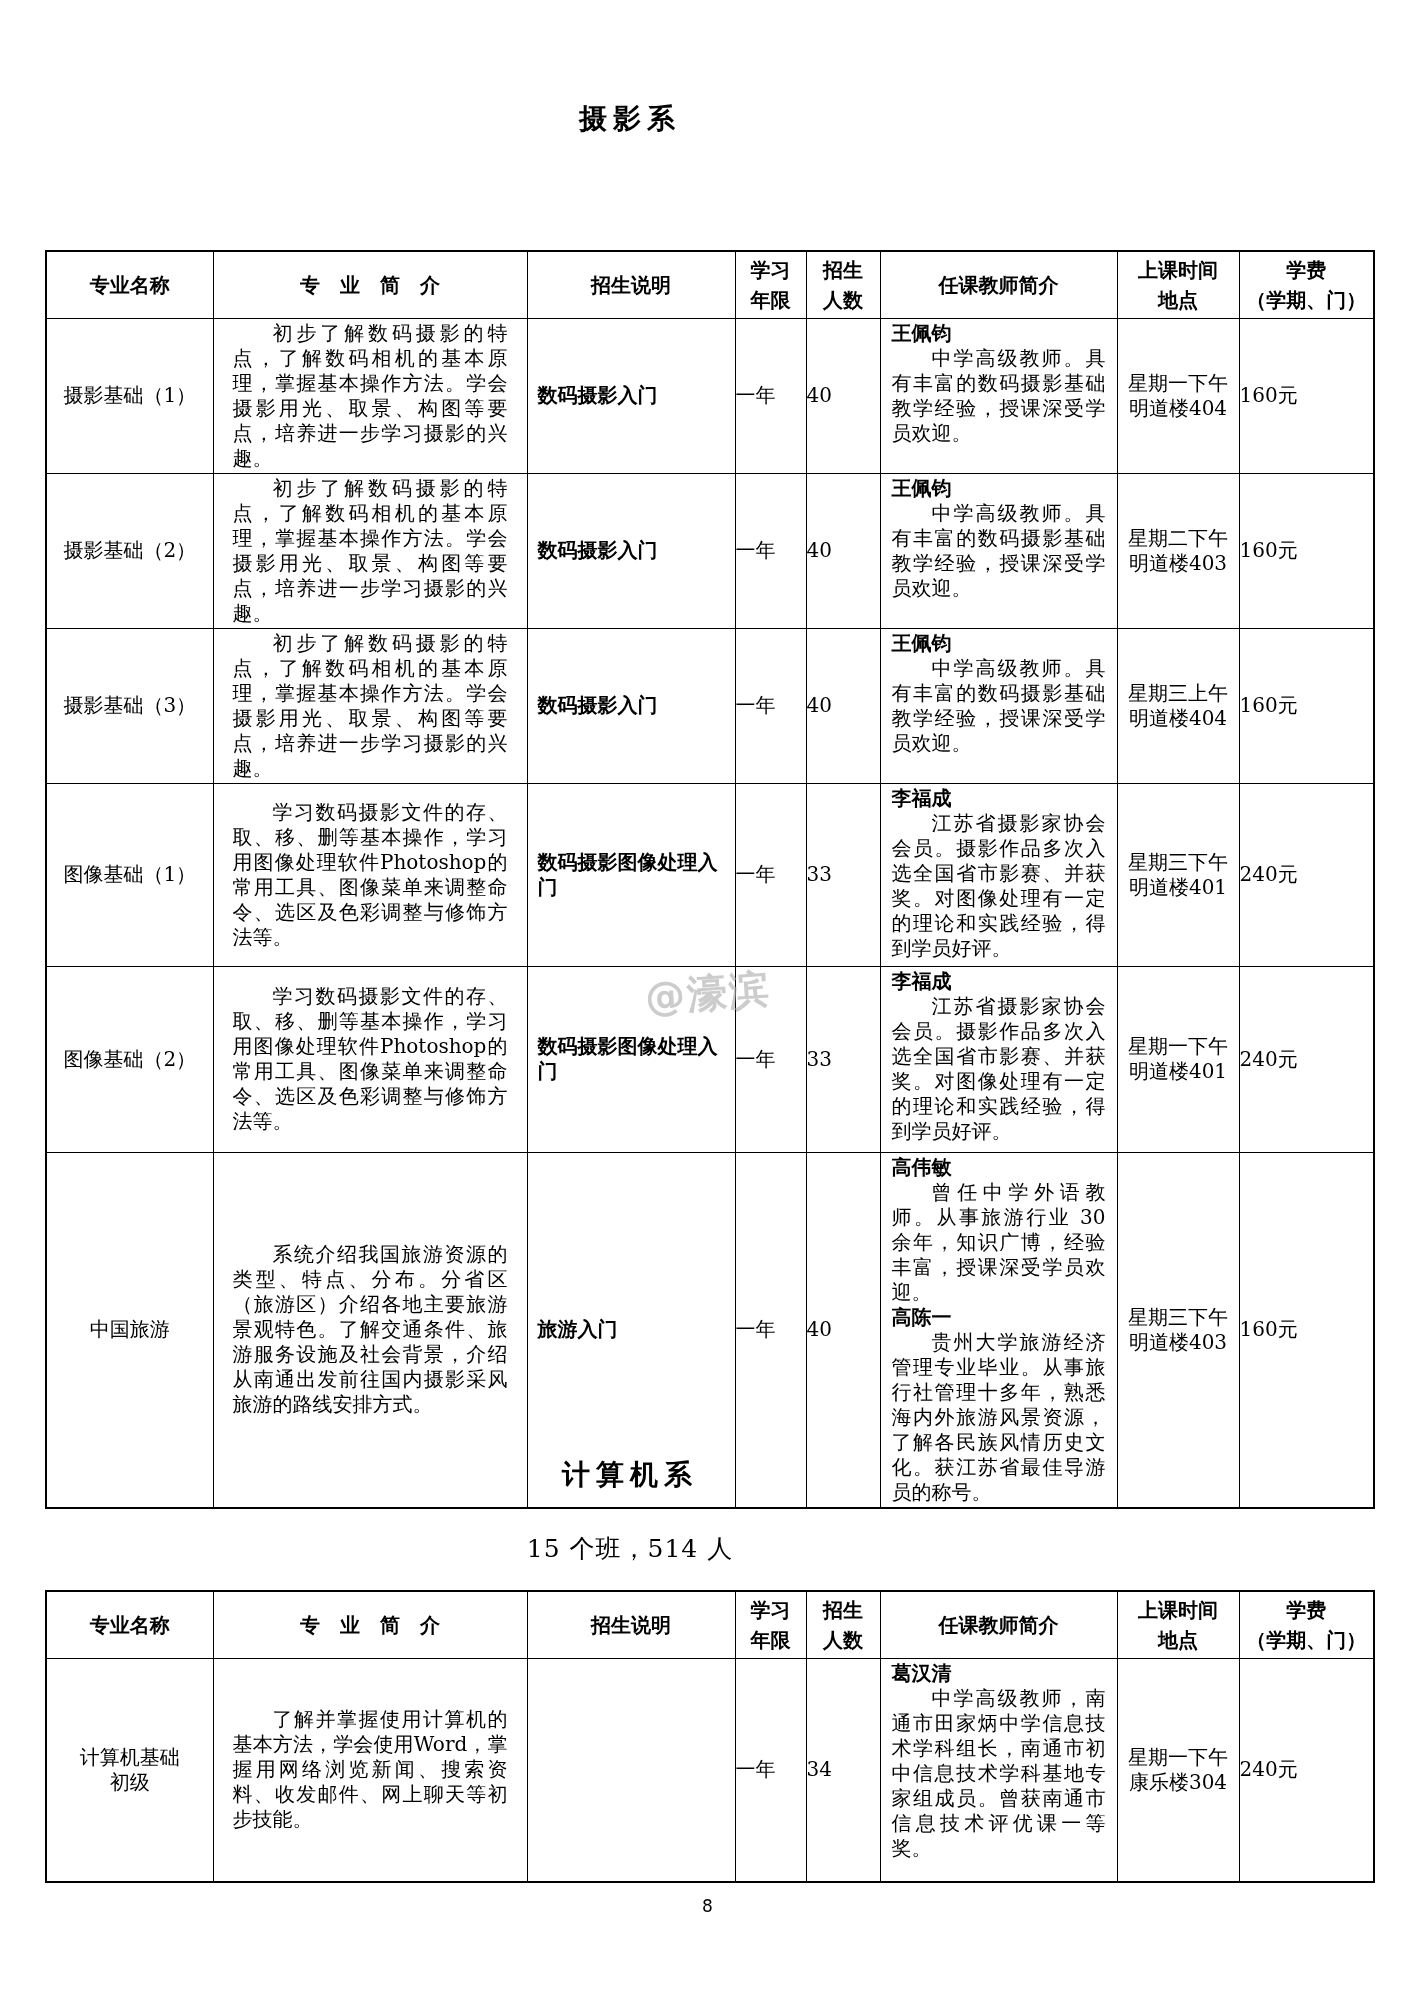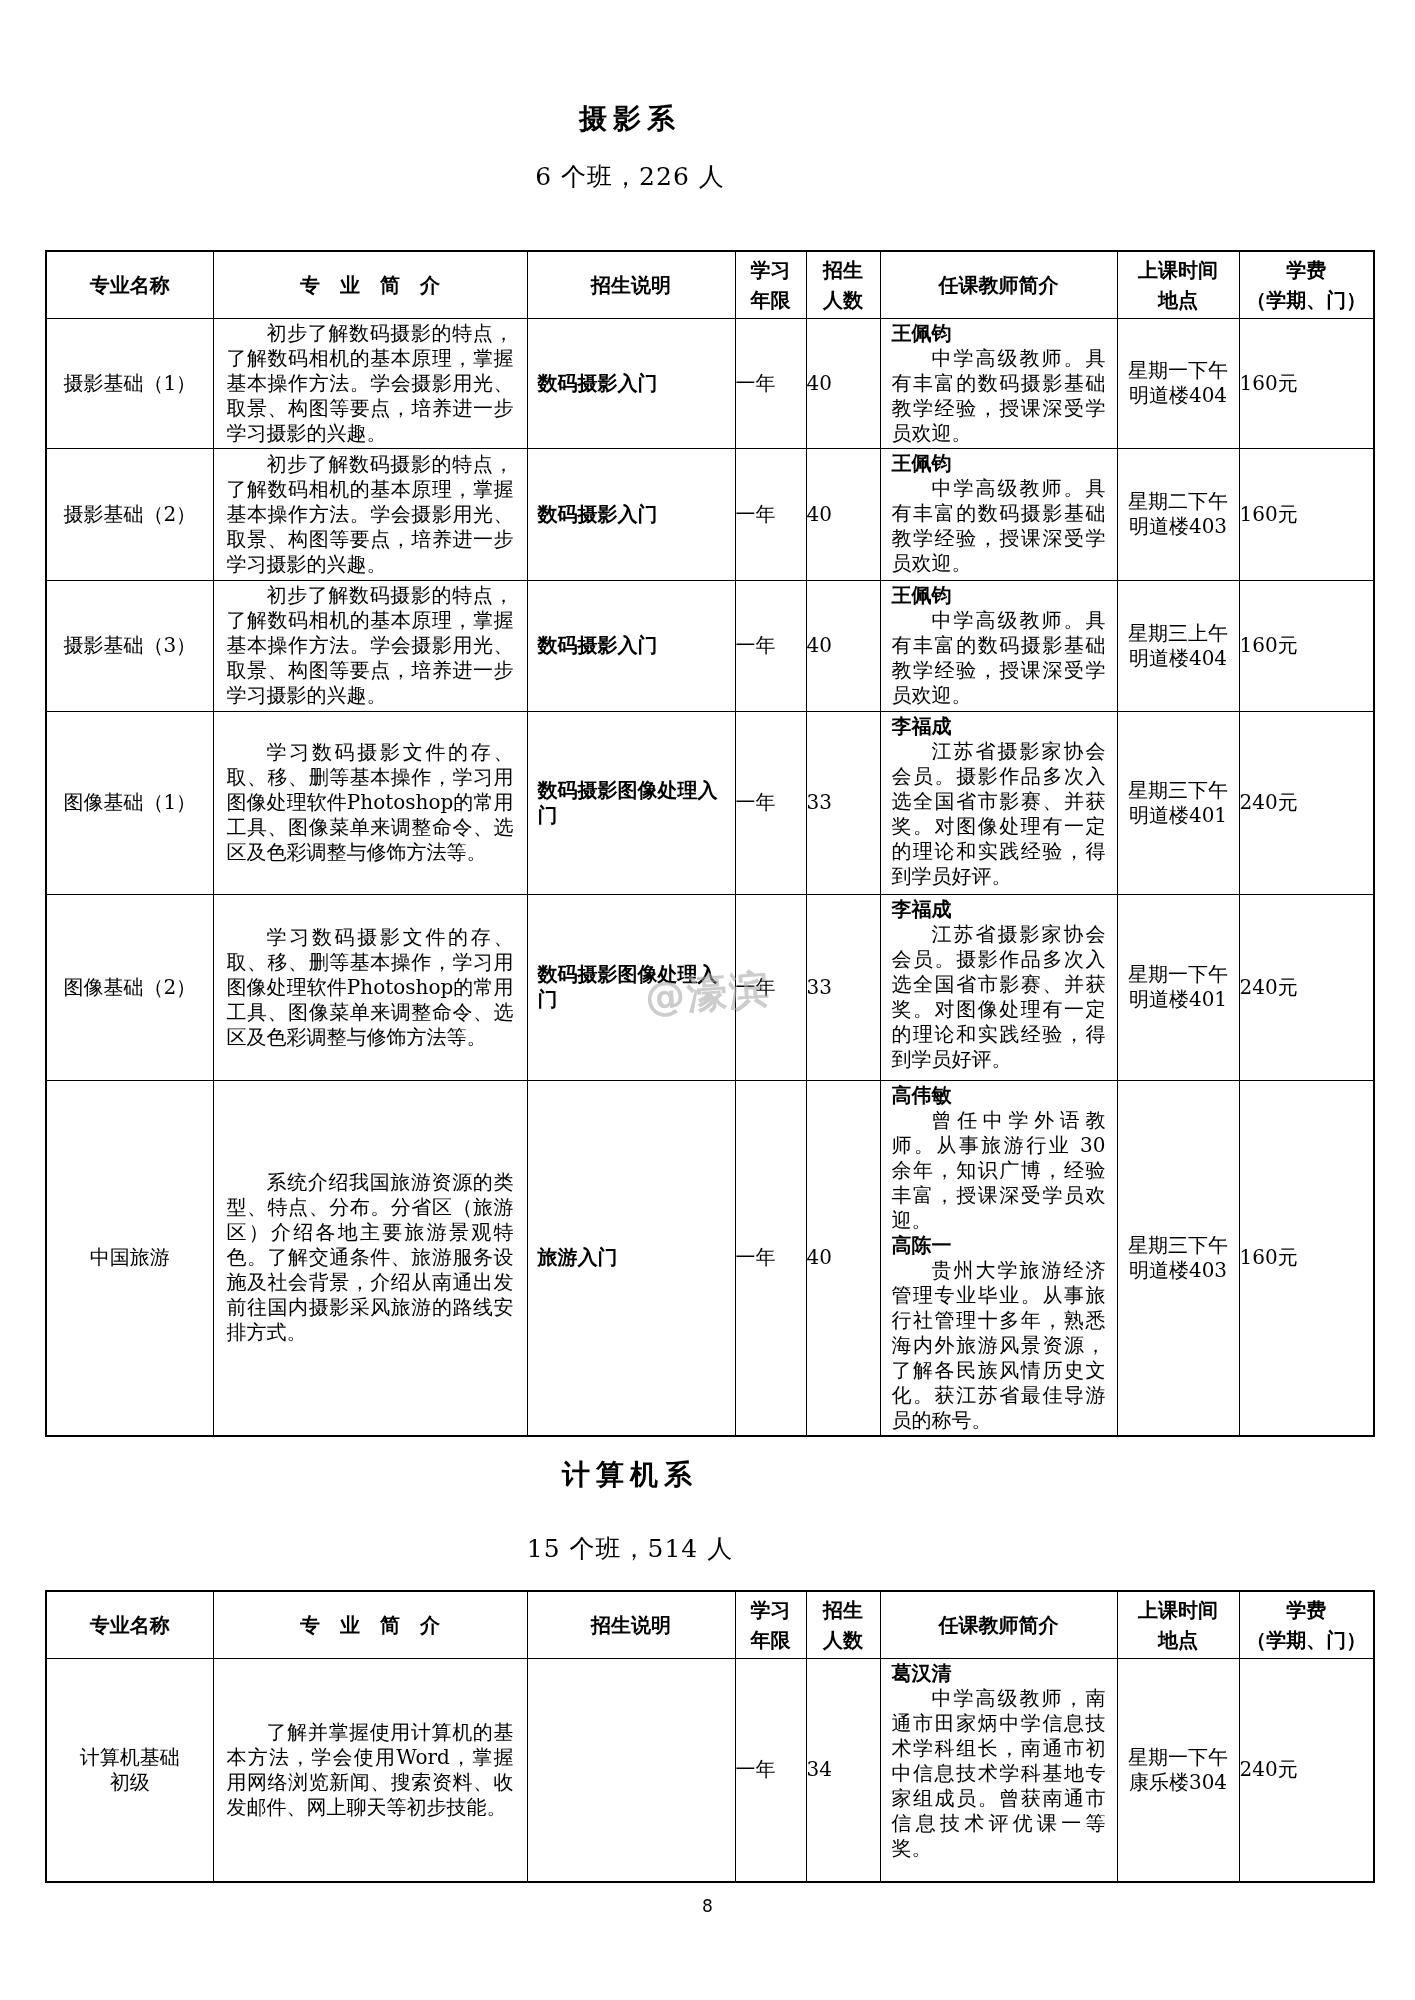--- a/index.html
+++ b/index.html
@@ -24,21 +24,21 @@
   }
   .tbl th, .tbl td {
     border:1.5px solid #000; font-size:20px; line-height:25px;
     overflow:hidden; font-weight:normal;
   }
   th.colh {
     font-weight:bold; text-align:center; vertical-align:middle;
     white-space:pre-line; line-height:30px; padding:2px;
   }
   td.name  { text-align:center; vertical-align:middle; white-space:pre-line; padding:2px 4px; }
-  td.intro { vertical-align:middle; padding:2px 13px;margin-left:36px; }
+  td.intro { vertical-align:middle; padding:2px 19px;margin-left:36px; }
   td.intro .p { text-indent:2em; text-align:justify; }
   td.adm   { vertical-align:middle; text-align:left; padding:2px 10px;font-weight:bold; }
   td.num, td.fee { text-align:left; vertical-align:middle;margin-left:8px; }
   td.teach { vertical-align:top; padding:2px 11px 2px; }
   .t-name  { font-weight:bold; }
   .t-desc  { text-indent:2em; text-align:justify; }
   td.sched { text-align:center; vertical-align:middle; white-space:pre-line; }
   .watermark {
     position:absolute; left:645px; top:966px;
     font-size:40px; font-weight:bold; color:rgba(172,172,172,0.62);
@@ -53,21 +53,20 @@
   
   #title-1 { top:100px; }  #sub-1 { top:160px; }  #table-1 { top:250px; }
   #title-2 { top:1456px; } #sub-2 { top:1532px; } #table-2 { top:1590px; }
 </style>
 </head>
 <body>
 
 <div class="page">
 
   <div id="title-1" class="sec-title">摄影系</div>
-  <div id="sub-1" class="sec-sub">6 个班，226 人</div>
 
   <table id="table-1" class="tbl">
     <colgroup>
       <col style="width:167px">
         <col style="width:314px">
         <col style="width:208px">
         <col style="width:71px">
       <col style="width:74px">
         <col style="width:237px">
         <col style="width:122px">

